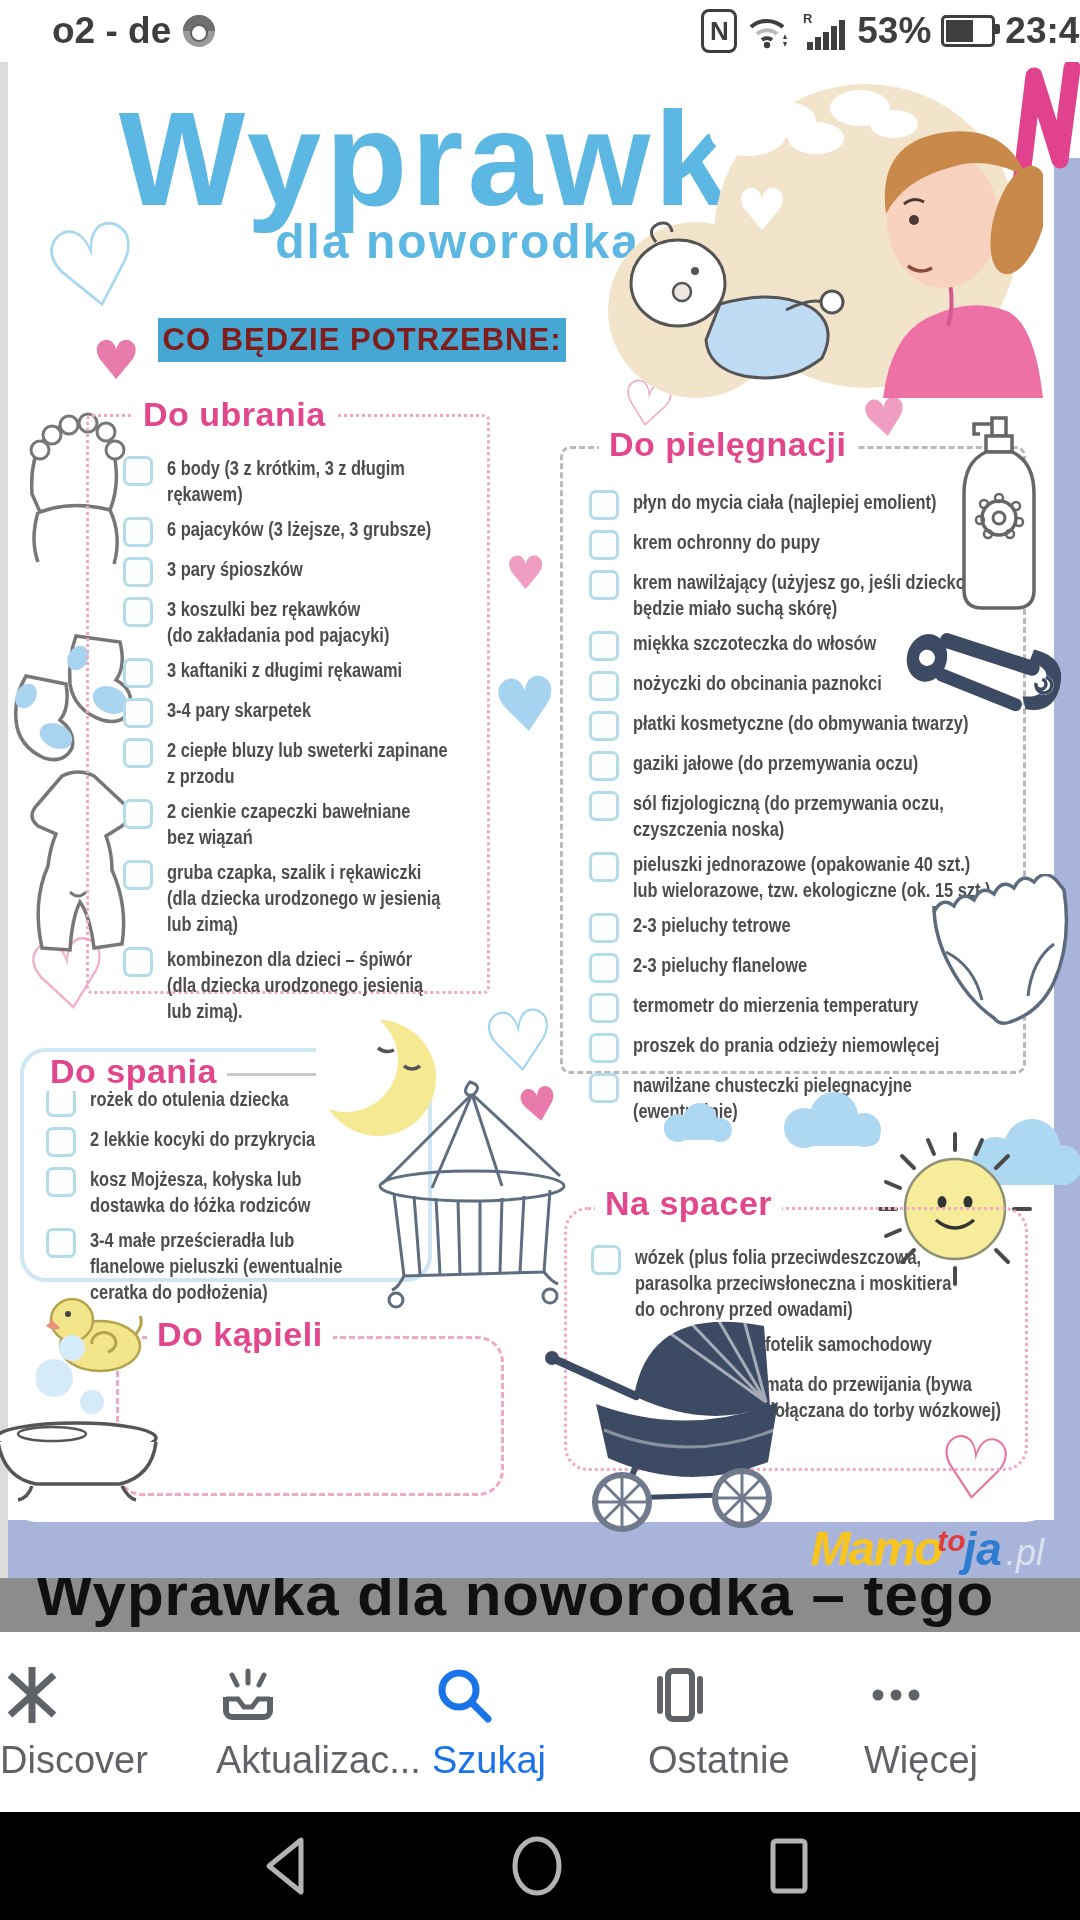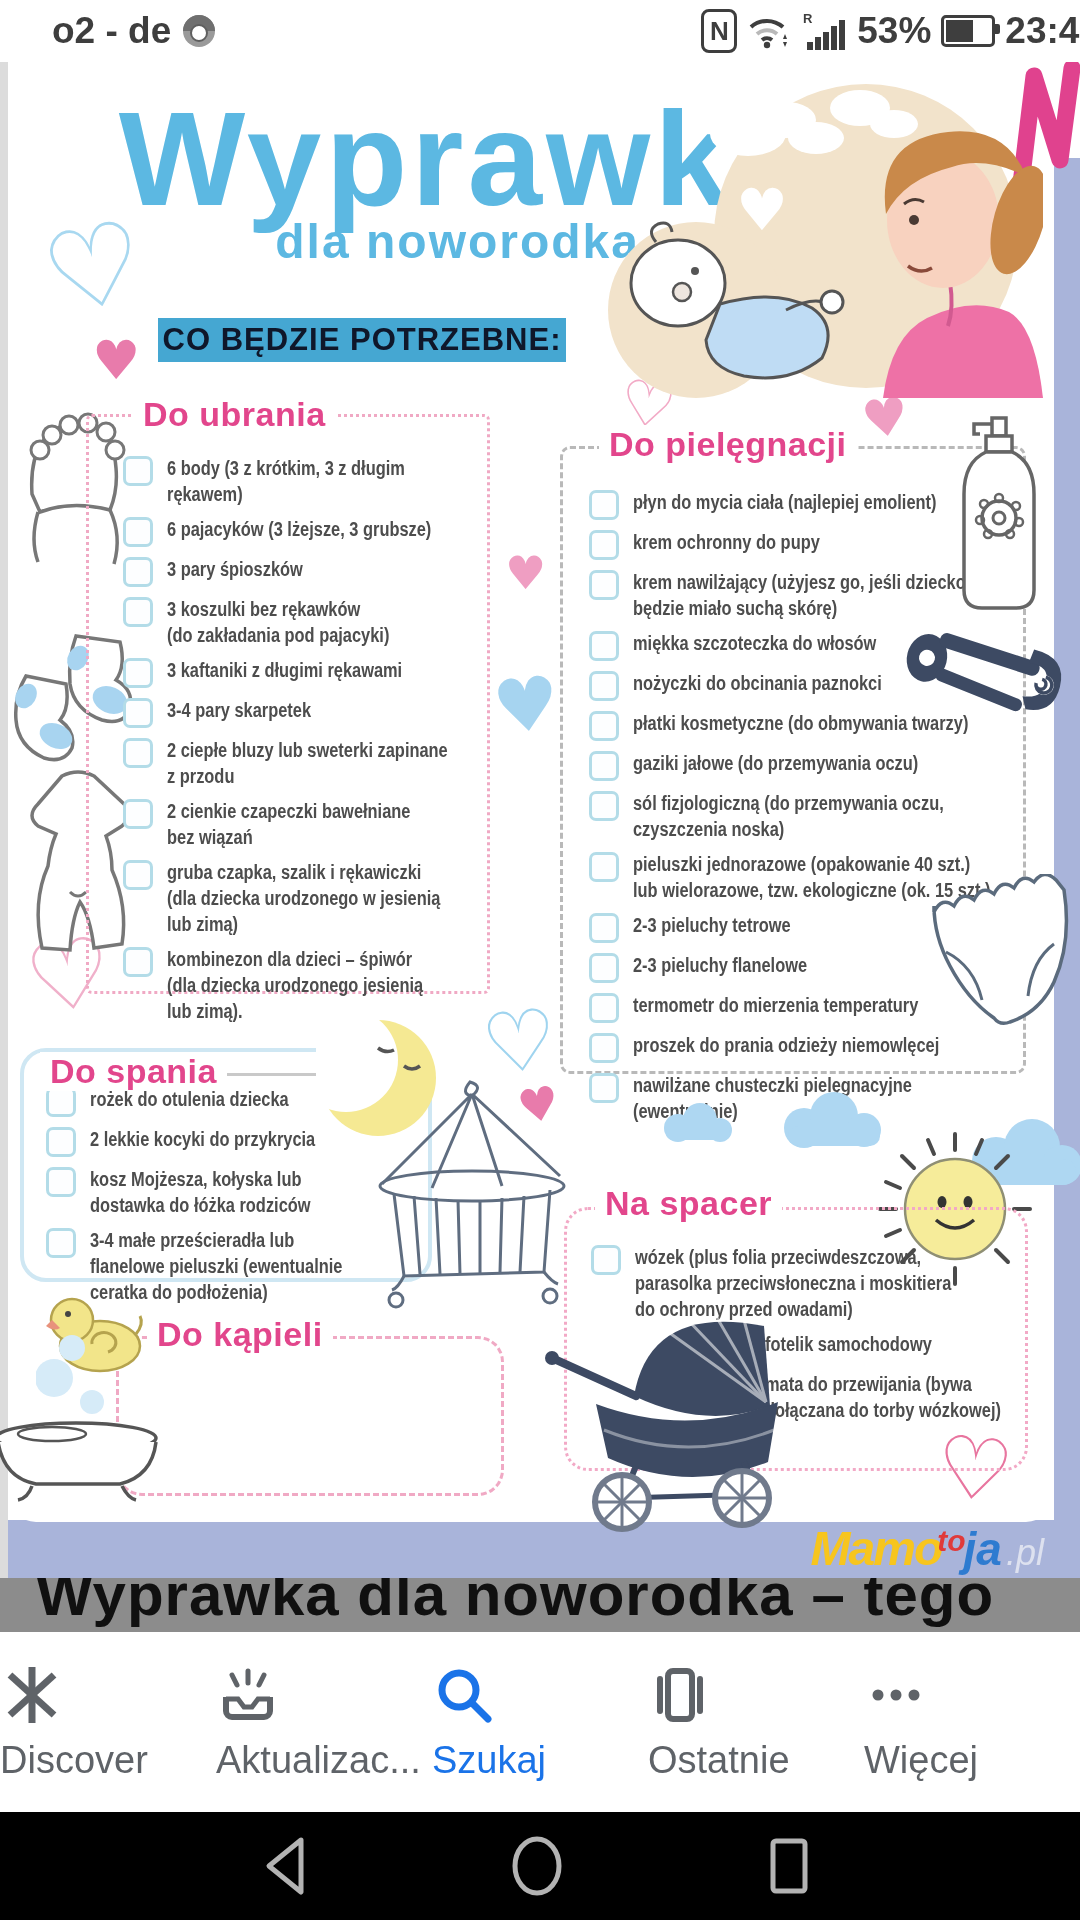--- a/index.html
+++ b/index.html
@@ -21,21 +21,21 @@
   .infographic{position:absolute;top:62px;left:0;width:1080px;height:1516px;background:#fff;overflow:hidden;}
   .left-edge{position:absolute;left:0;top:0;width:8px;height:100%;background:#dcdcdc;z-index:1;}
   .side-strip{position:absolute;right:0;top:96px;width:26px;height:1420px;background:#a9b4da;z-index:0;}
   .bottom-band{position:absolute;left:0;bottom:0;width:100%;height:58px;background:#a9b4da;z-index:0;}
   .white-card{position:absolute;left:8px;top:0;right:26px;bottom:56px;background:#fff;border-radius:0 0 28px 28px;z-index:1;}
   .ig{position:absolute;z-index:2;}
 
   .main-title{top:30px;left:50px;width:830px;text-align:center;font-size:134px;line-height:134px;
     font-weight:bold;color:#5cb8e2;letter-spacing:4px;}
   .subtitle{top:152px;left:110px;width:530px;text-align:right;font-size:48px;font-weight:bold;color:#5cb8e2;letter-spacing:2px;}
-  .banner{top:256px;left:158px;width:408px;height:44px;background:#45a7d2;color:#0f172a;
+  .banner{top:256px;left:158px;width:408px;height:44px;background:#45a7d2;color:#7f1d1d;
     display:flex;align-items:center;justify-content:center;font-size:31px;font-weight:bold;letter-spacing:1px;}
 
   .heart{font-family:"DejaVu Sans",sans-serif;line-height:1;}
 
   
   .section{position:absolute;z-index:2;box-sizing:border-box;}
   .section-title{position:absolute;background:#fff;padding:0 10px;font-size:34px;font-weight:bold;
     color:#e2468c;white-space:nowrap;letter-spacing:0.5px;}
   .check-list{list-style:none;margin:0;padding:0;display:flex;flex-direction:column;gap:9px;}
   .check-item{display:flex;align-items:flex-start;gap:14px;}

